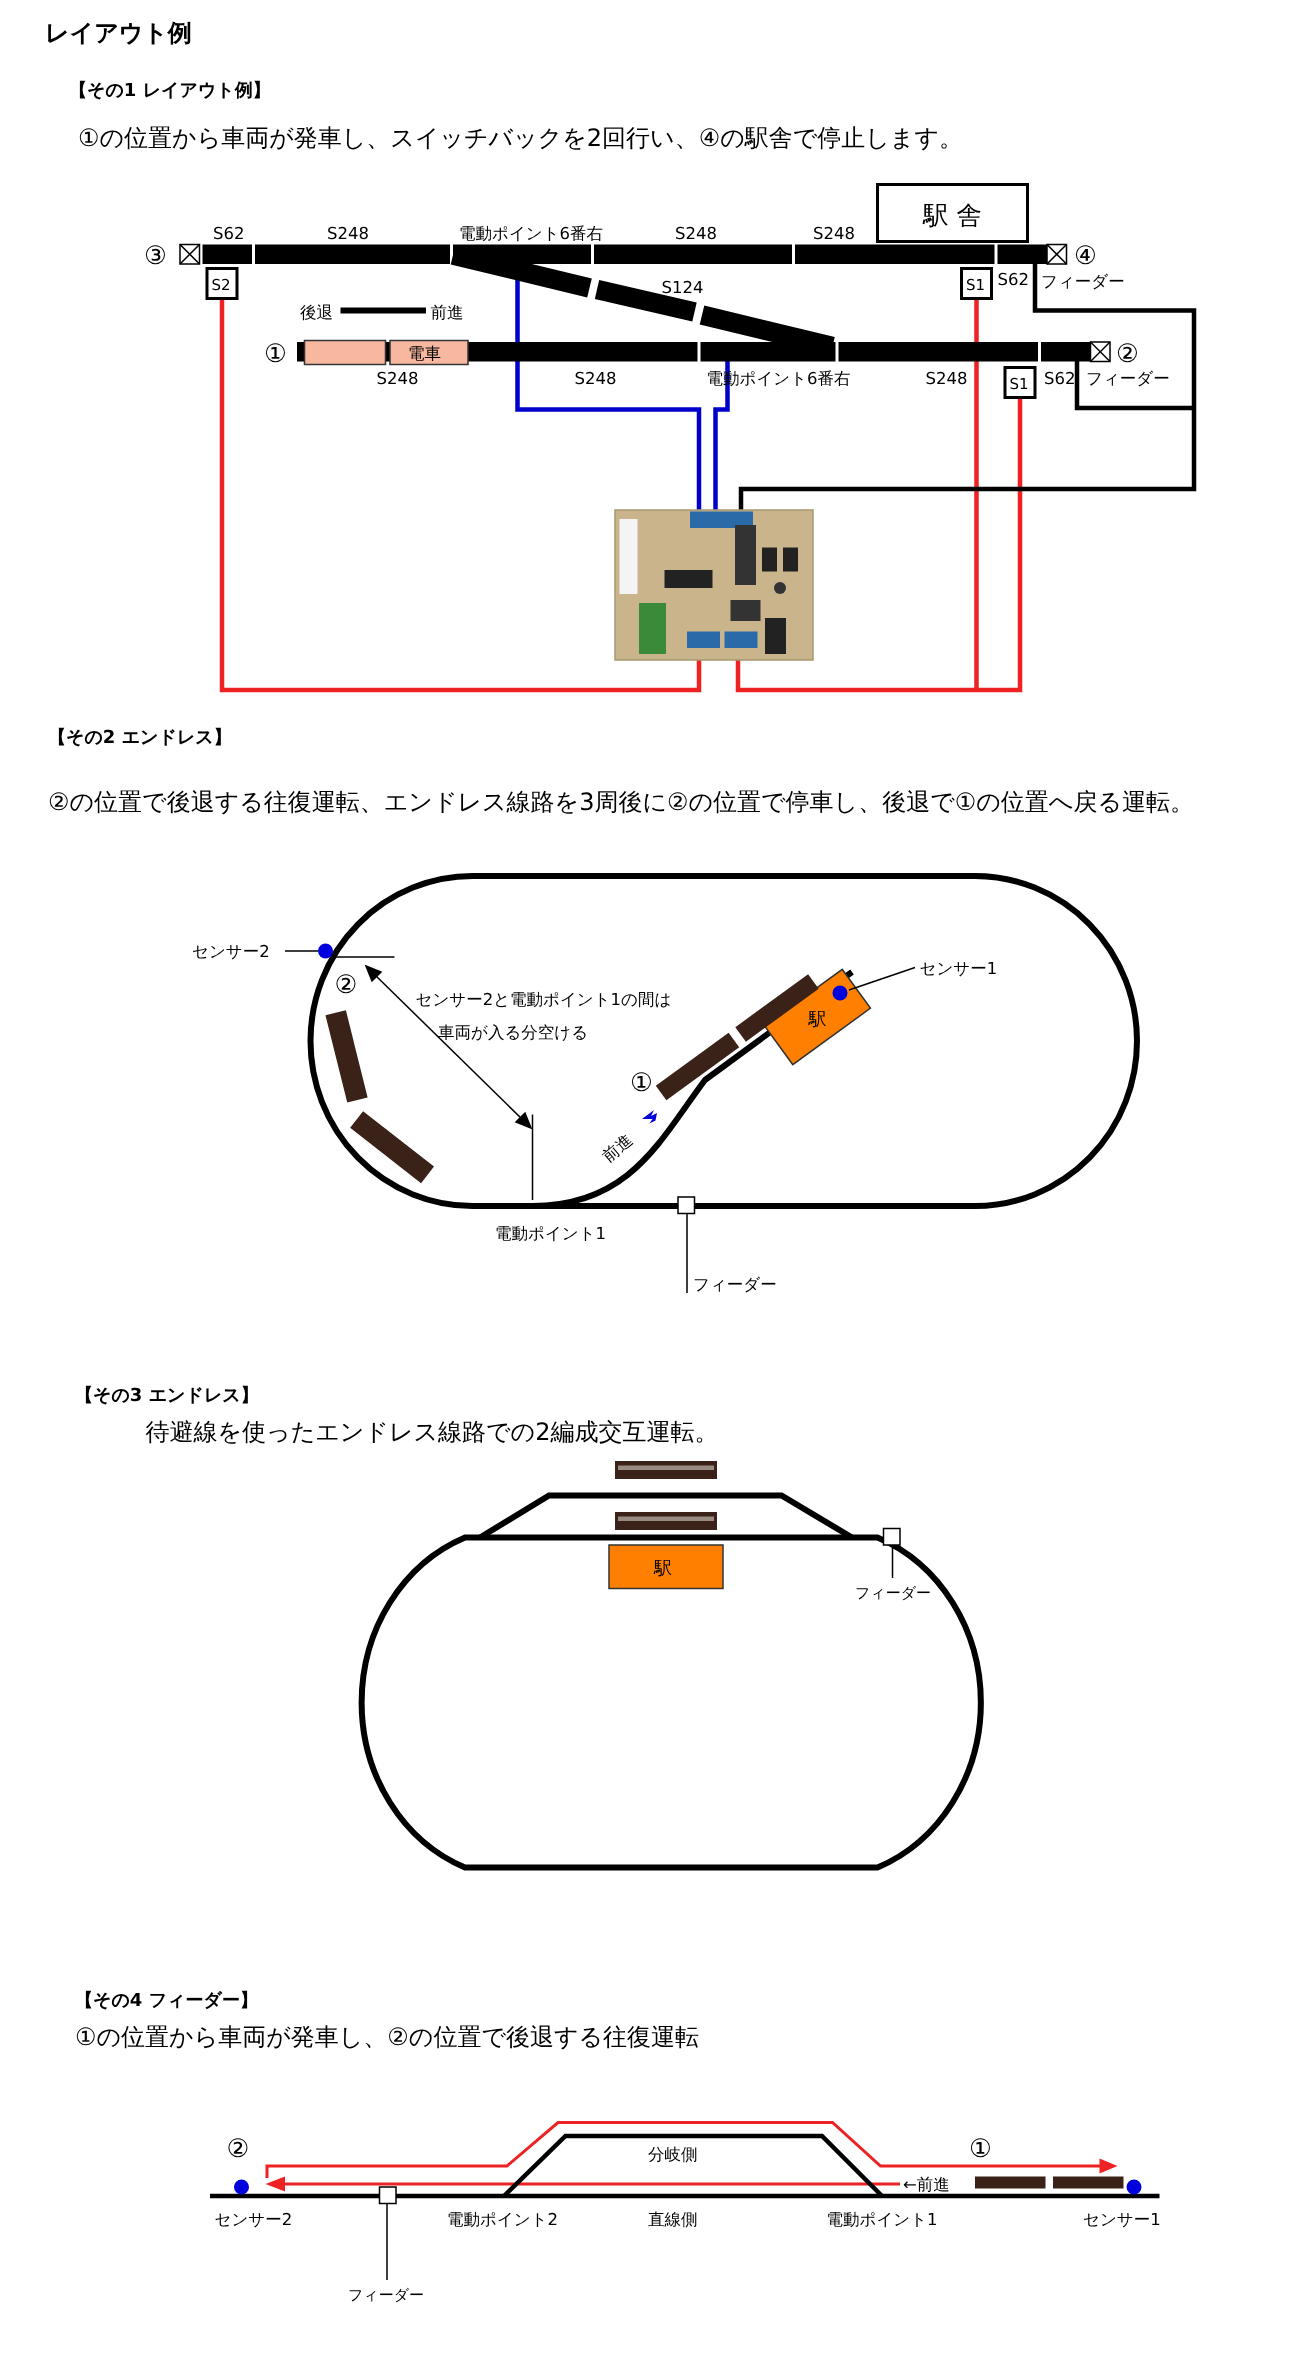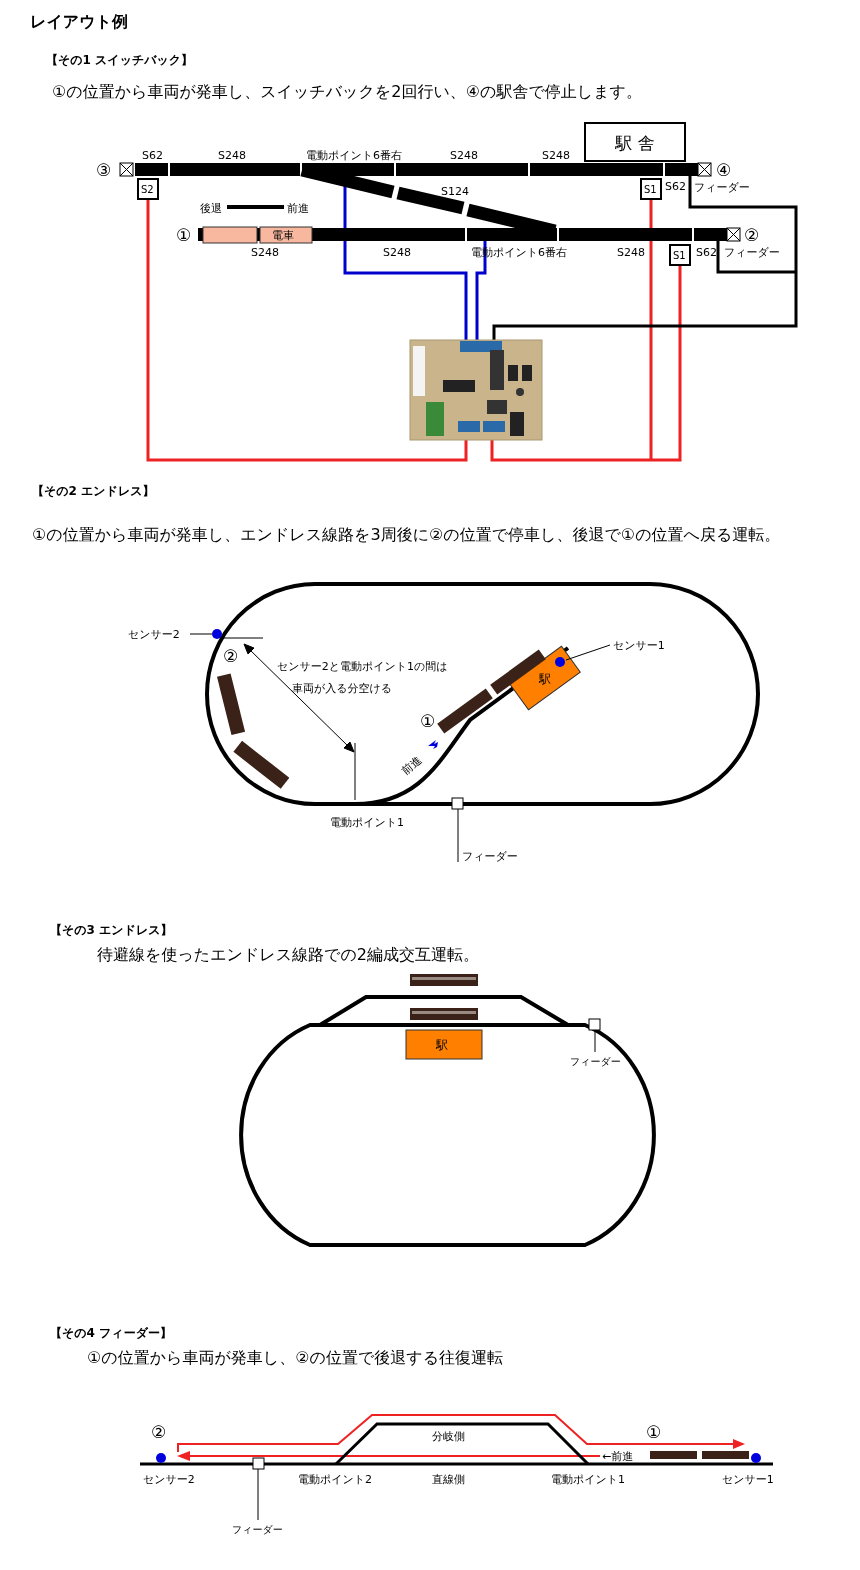--- a/index.html
+++ b/index.html
@@ -12,21 +12,21 @@
   svg text { font-family: "DejaVu Sans", "Liberation Sans", sans-serif; fill: #000; }
   .lbl { font-size: 11px; }
   .lbl-s { font-size: 10px; }
   .num { font-size: 17px; }
 </style>
 </head>
 <body>
 
 <div class="page-title">レイアウト例</div>
 
-<div class="sec-title" style="left:46px; top:52px;">【その1 スイッチバック】</div>
+<div class="sec-title" style="left:46px; top:52px;">【その1 レイアウト例】</div>
 <div class="sec-desc" style="left:52px; top:82px;">①の位置から車両が発車し、スイッチバックを2回行い、④の駅舎で停止します。</div>
 
 <svg style="top:0;" width="860" height="480" viewBox="0 0 860 480">
 
   <rect x="585" y="123" width="100" height="38" fill="#fff" stroke="#000" stroke-width="2"></rect>
   <text x="635" y="149" font-size="17" text-anchor="middle">駅 舎</text>
 
   <g fill="none" stroke="#ee2222" stroke-width="3">
     <polyline points="148,198 148,460 466,460 466,432"></polyline>
     <polyline points="492,432 492,460 680,460 680,265"></polyline>
@@ -133,21 +133,21 @@
     <rect x="508" y="365" width="10" height="16" fill="#222"></rect>
     <rect x="522" y="365" width="10" height="16" fill="#222"></rect>
     <rect x="487" y="400" width="20" height="14" fill="#333"></rect>
     <rect x="426" y="402" width="18" height="34" fill="#3a8a3a"></rect>
     <rect x="510" y="412" width="14" height="24" fill="#222"></rect>
     <circle cx="520" cy="392" r="4" fill="#333"></circle>
   </g>
 </svg>
 
 <div class="sec-title" style="left:32px; top:483px;">【その2 エンドレス】</div>
-<div class="sec-desc" style="left:32px; top:525px;">①の位置から車両が発車し、エンドレス線路を3周後に②の位置で停車し、後退で①の位置へ戻る運転。</div>
+<div class="sec-desc" style="left:32px; top:525px;">②の位置で後退する往復運転、エンドレス線路を3周後に②の位置で停車し、後退で①の位置へ戻る運転。</div>
 
 <svg style="top:0;" width="860" height="880" viewBox="0 0 860 880">
 
   <path d="M315,584 L650,584 A108,110 0 0 1 650,804 L315,804 A108,110 0 0 1 315,584 Z" fill="none" stroke="#000" stroke-width="4"></path>
 
   <path d="M355,804 C420,804 440,760 470,720 L568,648" fill="none" stroke="#000" stroke-width="4"></path>
 
   <g transform="translate(545,678) rotate(-36)">
     <rect x="-32" y="-16" width="64" height="32" fill="#ff8000" stroke="#333" stroke-width="1"></rect>
     <text x="-6" y="5" font-size="12" transform="rotate(36)">駅</text>
@@ -208,21 +208,21 @@
 
   <rect x="406" y="1030" width="76" height="29" fill="#ff8000" stroke="#333"></rect>
   <text x="436" y="1049" font-size="12">駅</text>
 
   <rect x="589" y="1019" width="11" height="11" fill="#fff" stroke="#000"></rect>
   <line x1="595" y1="1030" x2="595" y2="1052" stroke="#000" stroke-width="1"></line>
   <text class="lbl-s" x="570" y="1065">フィーダー</text>
 </svg>
 
 <div class="sec-title" style="left:50px; top:1325px;">【その4 フィーダー】</div>
-<div class="sec-desc" style="left:50px; top:1348px;margin-left:37px;">①の位置から車両が発車し、②の位置で後退する往復運転</div>
+<div class="sec-desc" style="left:50px; top:1348px;">①の位置から車両が発車し、②の位置で後退する往復運転</div>
 
 <svg style="top:0;" width="860" height="1570" viewBox="0 0 860 1570">
 
   <polyline points="178,1452 178,1444 338,1444 372,1415 555,1415 587,1444 738,1444" fill="none" stroke="#ee2222" stroke-width="2"></polyline>
   <polygon points="745,1444 733,1439 733,1449" fill="#ee2222"></polygon>
   <line x1="188" y1="1456" x2="600" y2="1456" stroke="#ee2222" stroke-width="2"></line>
   <polygon points="177,1456 190,1451 190,1461" fill="#ee2222"></polygon>
 
   <line x1="140" y1="1464" x2="773" y2="1464" stroke="#000" stroke-width="3"></line>
   <polyline points="336,1464 377,1424 548,1424 588,1464" fill="none" stroke="#000" stroke-width="3"></polyline>

